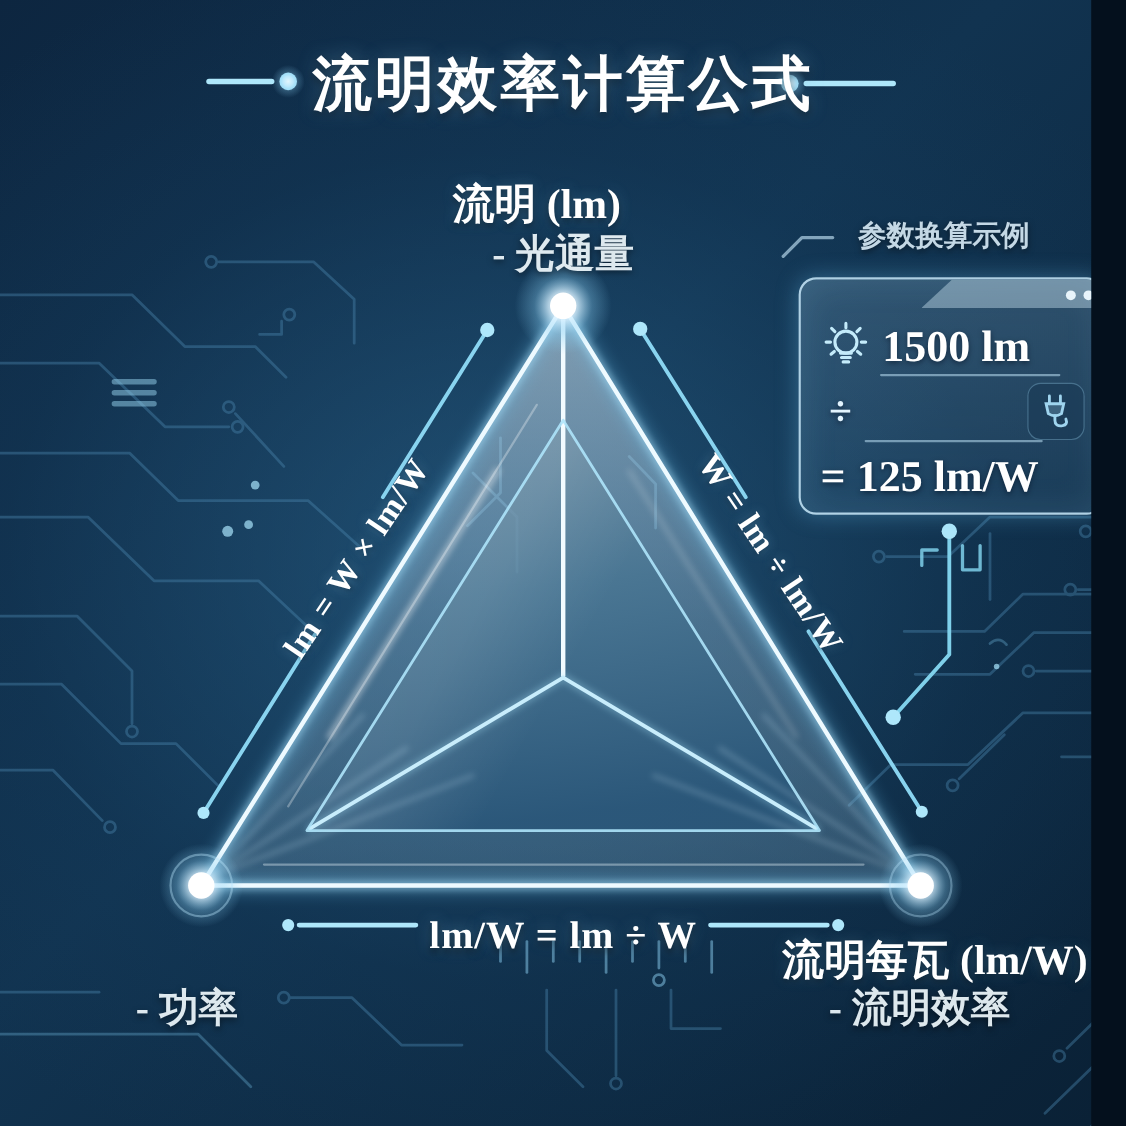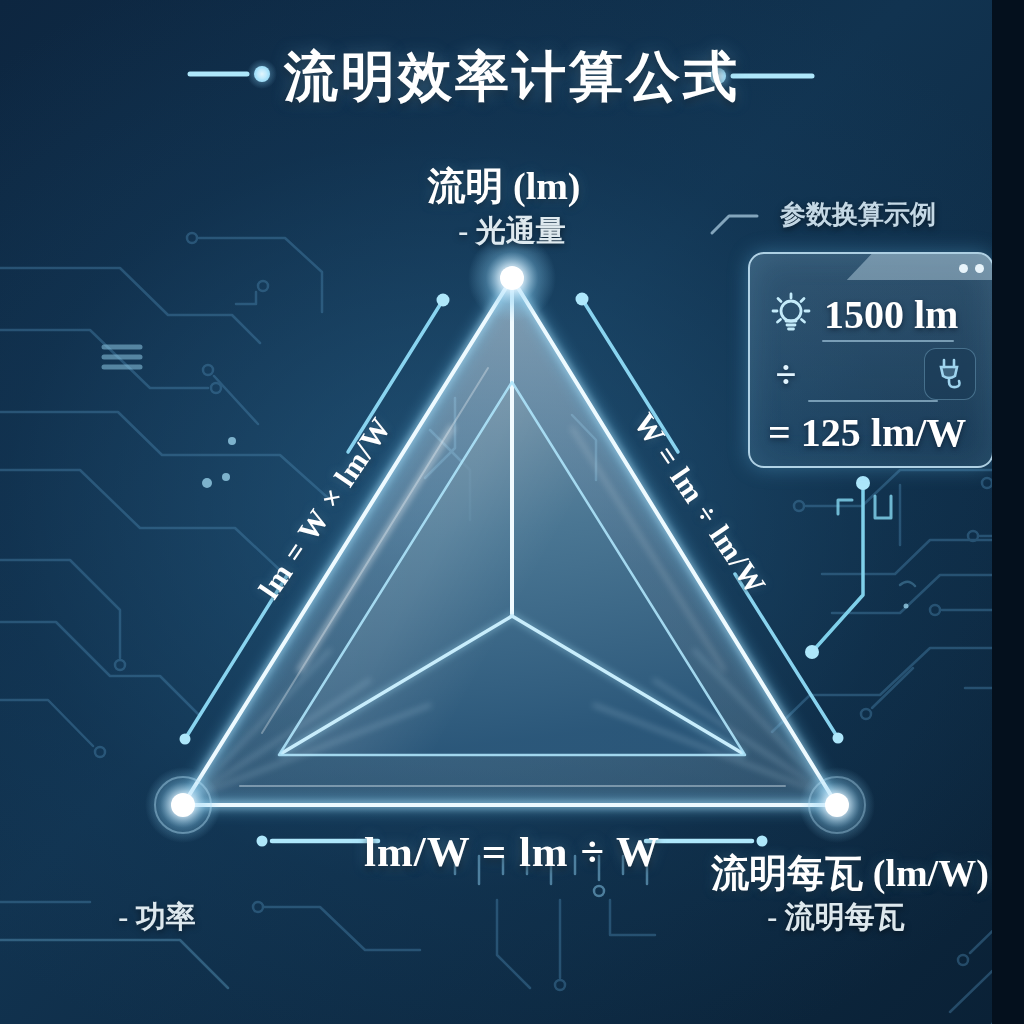--- a/index.html
+++ b/index.html
@@ -11,37 +11,38 @@
       radial-gradient(980px 820px at 46% 50%, rgba(48,110,152,0.50), rgba(22,64,98,0.28) 46%, rgba(0,0,0,0) 72%),
       linear-gradient(135deg,#0d2640 0%,#113350 45%,#0a2136 100%);
   }
   .layer{position:absolute;left:0;top:0;width:1024px;height:1024px;}
   .txt{position:absolute;white-space:nowrap;transform:translate(-50%,-50%);}
   .title{
     left:512px;top:77px;font-size:54px;font-weight:bold;letter-spacing:3px;
     text-shadow:0 0 16px rgba(140,205,245,0.35),0 3px 8px rgba(0,0,0,0.55);
   }
   .v-label{font-size:38px;font-weight:bold;text-shadow:0 0 12px rgba(120,200,240,0.3),0 2px 6px rgba(0,0,0,0.5);}
-  .v-sub{font-size:30px;font-weight:bold;color:rgba(238,247,252,0.93);text-shadow:0 2px 6px rgba(0,0,0,0.5);}
+  .v-sub{font-size:36px;font-weight:bold;color:rgba(238,247,252,0.93);text-shadow:0 2px 6px rgba(0,0,0,0.5);}
   .edge-label{
     font-size:30px;font-weight:bold;letter-spacing:1px;
     text-shadow:0 0 10px rgba(140,210,245,0.4),0 2px 5px rgba(0,20,40,0.6);
   }
   .edge-left{left:325px;top:508px;transform:translate(-50%,-50%) rotate(-56deg);}
   .edge-right{left:700px;top:504px;transform:translate(-50%,-50%) rotate(56deg);}
-  .bottom-formula{left:512px;top:851px;font-size:43px;font-weight:bold;letter-spacing:1px;
+  .bottom-formula{left:512px;top:851px;font-size:35px;font-weight:bold;letter-spacing:1px;
     text-shadow:0 0 14px rgba(140,210,245,0.35),0 3px 7px rgba(0,0,0,0.6);}
   .panel-title{left:858px;top:214px;font-size:26px;font-weight:bold;color:#c4d8e5;
     text-shadow:0 2px 6px rgba(0,0,0,0.5);}
   
   .card{
-    position:absolute;left:748px;top:252px;width:242px;height:212px;border-radius:16px;
+    position:absolute;left:726px;top:252px;width:242px;height:212px;border-radius:16px;
     border:2.5px solid rgba(200,233,250,0.85);
     background:linear-gradient(180deg,rgba(158,198,224,0.22),rgba(84,134,170,0.15));
     box-shadow:0 0 20px rgba(110,195,240,0.35), inset 0 0 34px rgba(150,212,242,0.14);
+    padding-left:32px;
   }
   .card-header{
     position:absolute;top:0;right:0;width:60%;height:26px;
     background:rgba(212,238,250,0.40);
     clip-path:polygon(17% 0,100% 0,100% 100%,0 100%);
     border-top-right-radius:13px;
   }
   .card-dot{position:absolute;top:10px;width:9px;height:9px;border-radius:50%;background:rgba(238,250,255,0.95);}
   .card-dot.d1{right:24px;} .card-dot.d2{right:8px;}
   .card-row{position:absolute;left:18px;right:16px;display:flex;align-items:center;}
@@ -250,31 +251,31 @@
         <path d="M575,856 V874"></path>
       <path d="M599,856 V880"></path>
         <path d="M623,856 V874"></path>
         <path d="M647,856 V884"></path>
       <circle cx="599" cy="891" r="5" fill="none"></circle>
     </g>
   </svg>
 
   <div class="txt title">流明效率计算公式</div>
 
-  <div class="txt v-label" style="left:504px;top:186px;">流明 (lm)</div>
+  <div class="txt v-label" style="left:488px;top:186px;">流明 (lm)</div>
   <div class="txt v-sub" style="left:512px;top:231px;">- 光通量</div>
 
   <div class="txt edge-label edge-left">lm = W × lm/W</div>
   <div class="txt edge-label edge-right">W = lm ÷ lm/W</div>
   <div class="txt bottom-formula">lm/W = lm ÷ W</div>
 
-  <div class="txt v-sub" style="left:157px;top:917px;">- 功率</div>
+  <div class="txt v-sub" style="left:170px;top:917px;">- 功率</div>
 
   <div class="txt v-label" style="left:850px;top:873px;">流明每瓦 (lm/W)</div>
-  <div class="txt v-sub" style="left:836px;top:917px;">- 流明每瓦</div>
+  <div class="txt v-sub" style="left:836px;top:917px;">- 流明效率</div>
 
   <div class="txt panel-title">参数换算示例</div>
 
   <div class="card">
     <div class="card-header"></div>
     <div class="card-dot d1"></div>
     <div class="card-dot d2"></div>
 
     <div class="card-row row1">
       <svg class="bulb-wrap" viewBox="0 0 46 48" fill="none" stroke="#c4ebfa" stroke-width="2.8" stroke-linecap="round">

